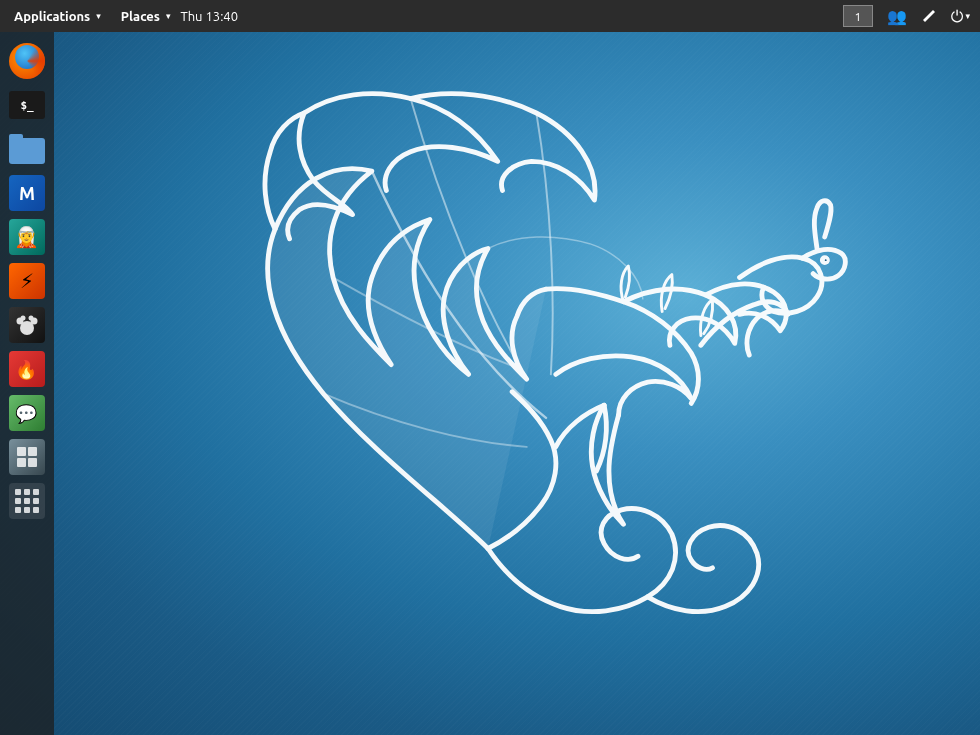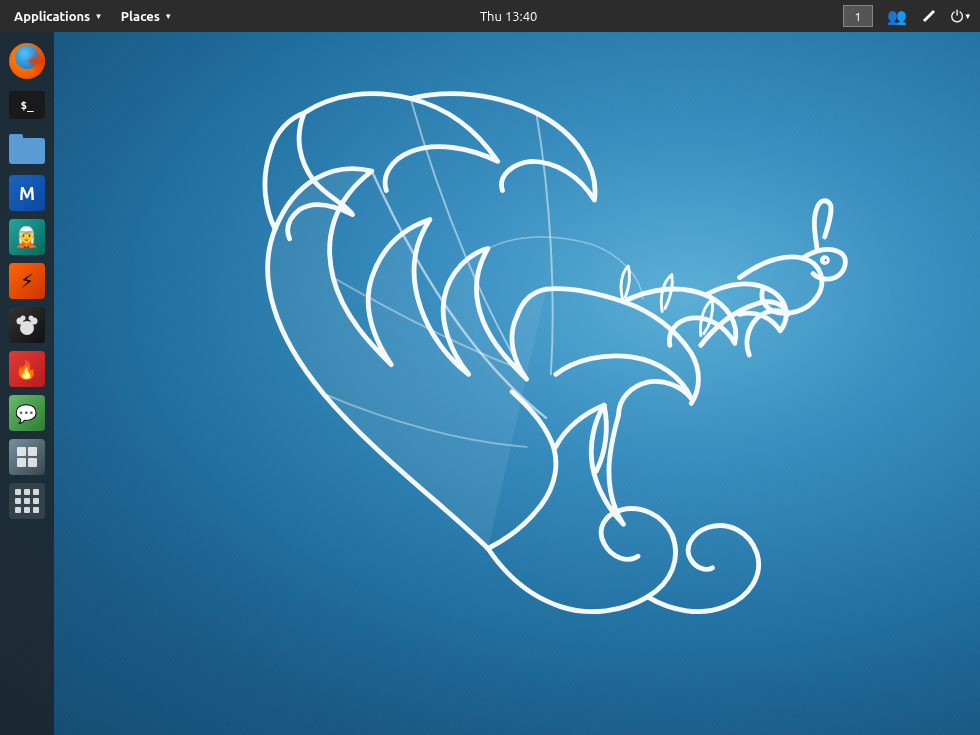--- a/index.html
+++ b/index.html
@@ -61,21 +61,20 @@
       align-items: center;
       gap: 4px;
       cursor: pointer;
       white-space: nowrap;
       font-weight: bold;
     }
 
     .panel-center {
       flex: 1;
       display: flex;
-      justify-content: center;
       align-items: center;
     }
 
     .panel-clock {
       color: #ffffff;
       font-size: 13px;
     }
 
     .panel-right {
       display: flex;

